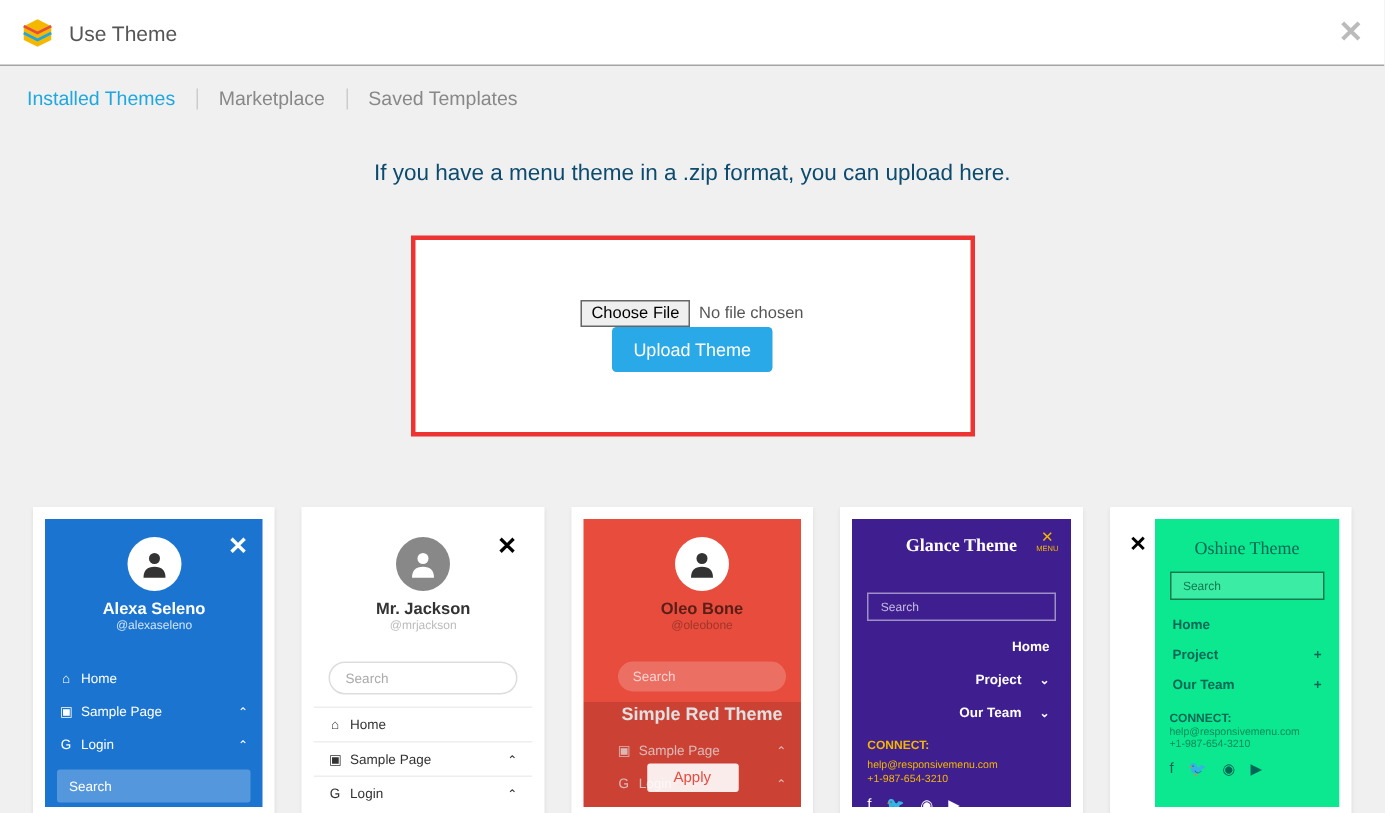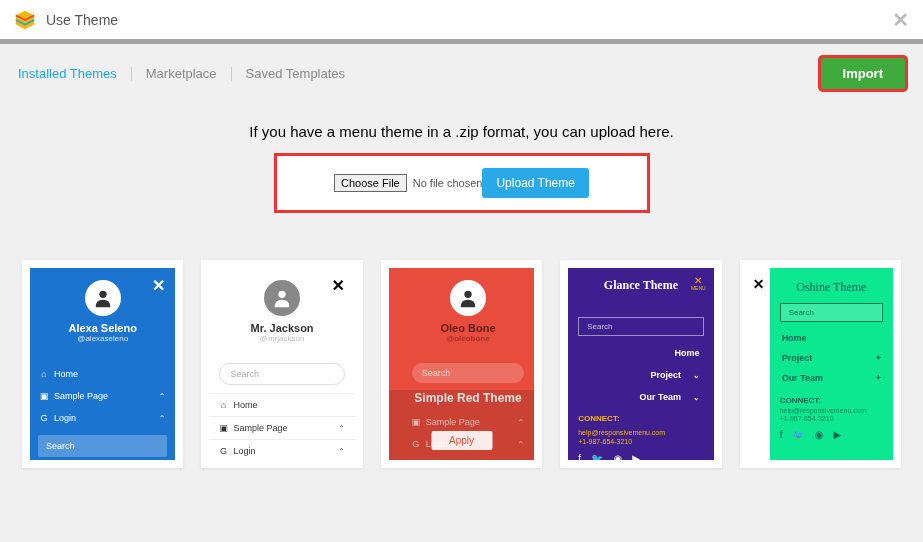--- a/index.html
+++ b/index.html
@@ -1,34 +1,34 @@
 <!DOCTYPE html>
 <html><head>
   <meta charset="utf-8">
   <style>
     * { box-sizing: border-box; margin: 0; padding: 0; }
     body { font-family: -apple-system, BlinkMacSystemFont, "Segoe UI", Arial, sans-serif; background: #f0f0f0; width: 923px; height: 542px; overflow: hidden; }
     
-    .header { background: #fff; height: 44px; display: flex; align-items: center; justify-content: space-between; padding: 0 14px; border-bottom: 5px solid #a3a3a3; gap: 12px; }
+    .header { background: #fff; height: 44px; display: flex; align-items: center; justify-content: space-between; padding: 0 14px; border-bottom: 1px solid #a3a3a3; gap: 12px; }
     .header-left { display: flex; align-items: center; gap: 10px; }
     .logo { width: 22px; height: 22px; }
     .header-title { font-size: 14px; color: #555; }
     .close-x { font-size: 20px; color: #bbb; cursor: pointer; font-weight: bold; }
     
     .tabs-row { display: flex; align-items: center; justify-content: space-between; padding: 14px 18px; }
     .tabs { display: flex; align-items: center; gap: 0; font-size: 13px; }
     .tab { color: #888; padding: 0 14px; cursor: pointer; }
     .tab:first-child { padding-left: 0; }
     .tab.active { color: #1ea7e0; }
     .tab-sep { width: 1px; height: 14px; background: #ccc; }
     .import-btn { background: #3fab3c; color: #fff; border: none; padding: 8px 22px; font-size: 13px; font-weight: 600; border-radius: 2px; cursor: pointer; box-shadow: 0 0 0 3px #e33; }
     
     .upload-section { text-align: center; padding: 20px 0 30px; margin-bottom: 20px; }
-    .upload-caption { font-size: 15px; color: #000000; margin-bottom: 16px; }
-    .upload-box { background: #fff; width: 370px; margin: 0 auto; padding: 12px 24px; display: flex; align-items: center; justify-content: center; box-shadow: 0 0 0 3px #e33; }
+    .upload-caption { font-size: 15px; color: #0c4a6e; margin-bottom: 36px; }
+    .upload-box { background: #fff; width: 370px; margin: 0 auto; padding: 40px 24px; display: flex; align-items: center; justify-content: flex-start; box-shadow: 0 0 0 3px #e33; flex-direction: column; }
     .file-group { display: flex; align-items: center; gap: 6px; }
     .choose-file { font-size: 11px; border: 1px solid #666; background: #efefef; padding: 2px 6px; cursor: pointer; }
     .file-status { font-size: 11px; color: #555; }
     .upload-theme-btn { background: #29a9e8; color: #fff; border: none; padding: 8px 14px; font-size: 12px; border-radius: 3px; cursor: pointer; }
     
     .themes-grid { display: flex; gap: 18px; padding: 0 22px; }
     .theme-card { flex: 1; min-width: 0; background: #fff; padding: 8px; height: 208px; box-shadow: 0 1px 3px rgba(0,0,0,.08); }
     .theme-inner { width: 100%; height: 100%; position: relative; overflow: hidden; color: #fff; font-size: 10px; }
     
     
@@ -47,21 +47,21 @@
     .t2 .card-close { color: #000; }
     .t2 .avatar { background: #888; }
     .t2 .card-name { color: #333; }
     .t2 .card-handle { color: #aaa; }
     .t2 .search-input { margin: 8px 10px; border: 1px solid #ddd; border-radius: 14px; padding: 5px 10px; font-size: 9px; color: #aaa; }
     .t2 .menu-item { color: #333; border-top: 1px solid #eee; }
     
     
     .t3 { background: #e84c3d; padding-left: 13px; }
     .t3 .card-name { color: #5a1e17; }
-    .t3 .card-handle { color: rgba(0,0,0,.4); font-weight: bold; }
+    .t3 .card-handle { color: rgba(0,0,0,.4); }
     .t3 .search-pill { margin: 8px 10px; background: rgba(255,255,255,.2); border-radius: 14px; padding: 5px 10px; font-size: 9px; color: rgba(255,255,255,.7); }
     .t3-title { text-align: center; font-size: 12px; font-weight: 700; margin: 6px 0; }
     .t3 .menu-item { color: rgba(255,255,255,.75); }
     .t3 .overlay { position: absolute; bottom: 0; left: 0; right: 0; height: 70px; background: rgba(0,0,0,.12); }
     .apply-btn { position: absolute; bottom: 10px; left: 50%; transform: translateX(-50%); color: #e84c3d; background: rgba(255,255,255,.9); padding: 4px 18px; font-size: 10px; border-radius: 2px; cursor: pointer; z-index: 2; }
     
     
     .t4 { background: #3f1e8f; }
     .t4-title { text-align: center; font-size: 12px; font-weight: 700; margin: 10px 0 24px; font-family: Georgia, serif; }
     .t4 .hamburger { position: absolute; top: 8px; right: 8px; color: #f5b800; font-size: 10px; text-align: center; line-height: 1; }
@@ -105,21 +105,20 @@
 </div>
 
 <div class="tabs-row">
   <div class="tabs">
     <span class="tab active">Installed Themes</span>
     <span class="tab-sep"></span>
     <span class="tab">Marketplace</span>
     <span class="tab-sep"></span>
     <span class="tab">Saved Templates</span>
   </div>
-  <button class="import-btn">Import</button>
 </div>
 
 <div class="upload-section">
   <div class="upload-caption">If you have a menu theme in a .zip format, you can upload here.</div>
   <div class="upload-box">
     <div class="file-group">
       <button class="choose-file">Choose File</button>
       <span class="file-status">No file chosen</span>
     </div>
     <button class="upload-theme-btn">Upload Theme</button>

